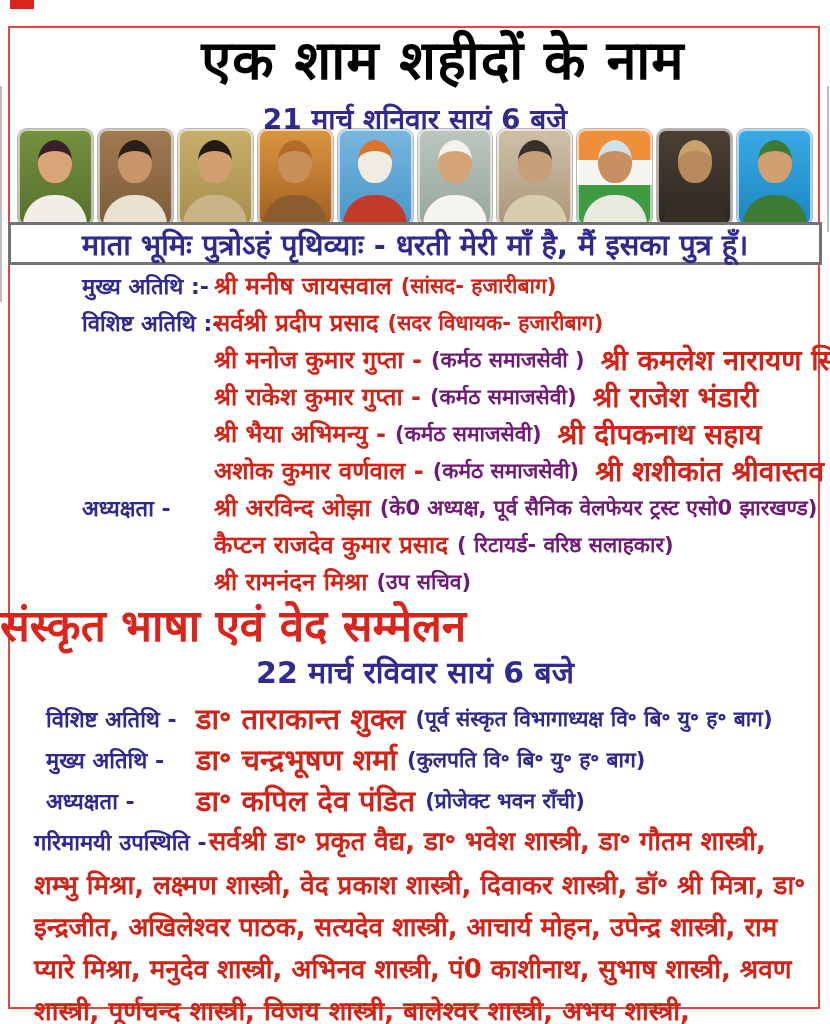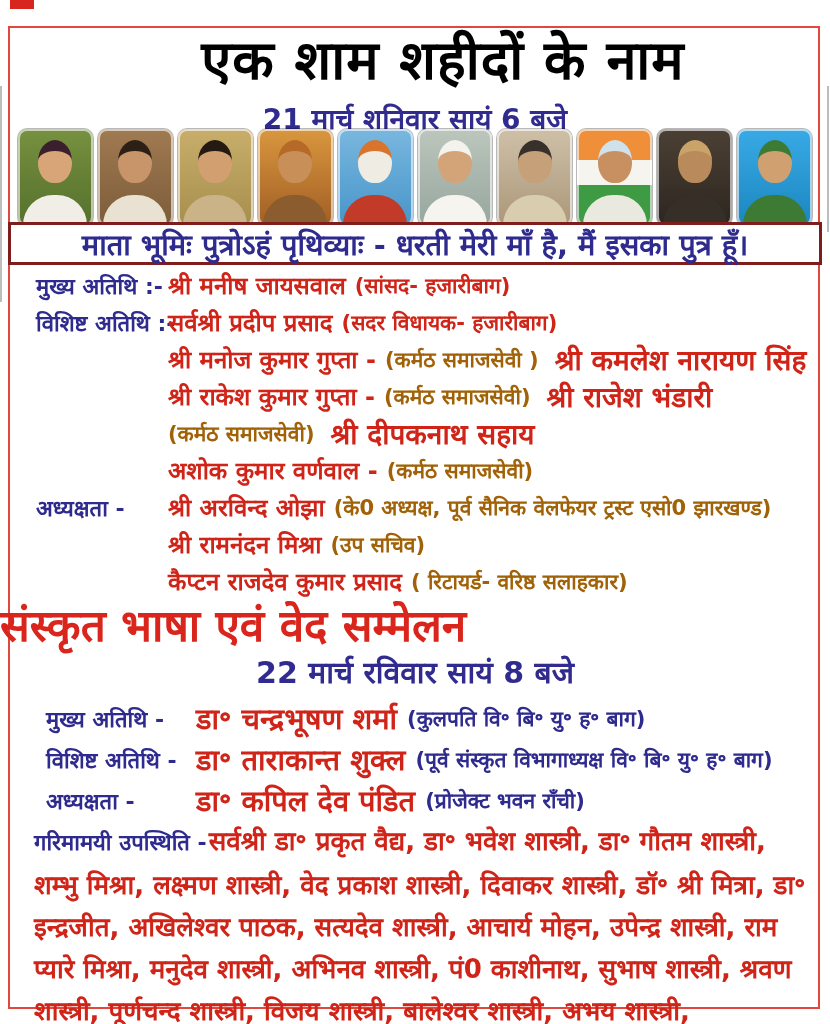--- a/index.html
+++ b/index.html
@@ -51,33 +51,33 @@
   .portrait:nth-child(6){ --bg1:#bcc6bc; --bg2:#96a69e; --skin:#d2a478; --hat:#f4f2ec; --torso:#f6f4ee; }
   .portrait:nth-child(7){ --bg1:#cec0a8; --bg2:#ab9779; --skin:#c6a078; --hat:#38302a; --torso:#d9cdaf; }
   .portrait:nth-child(8){ --skin:#c89060; --hat:#cfe2ec; --torso:#e9e9df;
     background:linear-gradient(180deg,#ef8f3a 0%,#ef8f3a 32%,#f6f4ee 32%,#f6f4ee 58%,#3f9a44 58%,#3f9a44 100%); }
   .portrait:nth-child(9){ --bg1:#4c4034; --bg2:#2c2620; --skin:#b88a5c; --hat:#c9a368; --torso:#352f27; }
   .portrait:nth-child(10){ --bg1:#39aae6; --bg2:#1b86bf; --skin:#d0a070; --hat:#3d7a34; --torso:#3d7a34; }
 
   
   .quote-banner {
     position:absolute; left:8px; top:222px; width:814px; height:43px; box-sizing:border-box;
-    border:3px solid #7f1d1d; background:#fff; display:flex; align-items:center; justify-content:center;
+    border:3px solid #737373; background:#fff; display:flex; align-items:center; justify-content:center;
     font-size:29px; color:#2e2a8e; white-space:nowrap;
   }
 
   
   .section1 { position:absolute; left:36px; top:266px; width:780px; }
-  .grow { height:37px; display:flex; align-items:center; white-space:nowrap; }
+  .grow { height:37px; display:flex; align-items:center; white-space:nowrap;margin-left:46px; }
   .grow .lbl  { font-size:22px; color:#2e2a8e; width:132px; flex:none; }
   .grow.indent { padding-left:132px; }
   .grow .name { font-size:24px; color:#d02418; margin-right:9px; }
   .grow .note { font-size:21px; }
   .note.red  { color:#d02418; }
-  .note.blue { color:#a16207; }
+  .note.blue { color:#701a75; }
   .grow .name2 { font-size:28px; color:#d02418; margin-left:16px; }
 
   
   .title2 { position:absolute; top:594px; left:0; width:100%; font-size:44px; color:#da251c; }
   .sub2   { position:absolute; top:651px; left:0; width:100%; text-align:center; font-size:30px; color:#312b90; }
 
   
   .section2 { position:absolute; left:46px; top:697px; width:764px; }
   .grow2 { height:41px; display:flex; align-items:center; white-space:nowrap; }
   .grow2 .lbl  { font-size:22px; color:#2e2a8e; width:150px; flex:none; }
@@ -163,57 +163,59 @@
       <span class="name">श्री मनोज कुमार गुप्ता -</span>
       <span class="note blue">(कर्मठ समाजसेवी )</span>
       <span class="name2">श्री कमलेश नारायण सिंह</span>
     </div>
     <div class="grow indent">
       <span class="name">श्री राकेश कुमार गुप्ता -</span>
       <span class="note blue">(कर्मठ समाजसेवी)</span>
       <span class="name2">श्री राजेश भंडारी</span>
     </div>
     <div class="grow indent">
+      <span class="name">श्री भैया अभिमन्यु -</span>
       <span class="note blue">(कर्मठ समाजसेवी)</span>
       <span class="name2">श्री दीपकनाथ सहाय</span>
     </div>
     <div class="grow indent">
       <span class="name">अशोक कुमार वर्णवाल -</span>
       <span class="note blue">(कर्मठ समाजसेवी)</span>
+      <span class="name2">श्री शशीकांत श्रीवास्तव</span>
     </div>
     <div class="grow">
       <span class="lbl">अध्यक्षता -</span>
       <span class="name">श्री अरविन्द ओझा</span>
       <span class="note blue">(के0 अध्यक्ष, पूर्व सैनिक वेलफेयर ट्रस्ट एसो0 झारखण्ड)</span>
     </div>
     <div class="grow indent">
+      <span class="name">कैप्टन राजदेव कुमार प्रसाद</span>
+      <span class="note blue">( रिटायर्ड- वरिष्ठ सलाहकार)</span>
+    </div>
+    <div class="grow indent">
       <span class="name">श्री रामनंदन मिश्रा</span>
       <span class="note blue">(उप सचिव)</span>
     </div>
-    <div class="grow indent">
-      <span class="name">कैप्टन राजदेव कुमार प्रसाद</span>
-      <span class="note blue">( रिटायर्ड- वरिष्ठ सलाहकार)</span>
-    </div>
   </div>
 
   <div class="title2">संस्कृत भाषा एवं वेद सम्मेलन</div>
-  <div class="sub2">22 मार्च रविवार सायं 8 बजे</div>
+  <div class="sub2">22 मार्च रविवार सायं 6 बजे</div>
 
   <div class="section2">
+    <div class="grow2">
+      <span class="lbl">विशिष्ट अतिथि -</span>
+      <span class="name">डा॰ ताराकान्त शुक्ल</span>
+      <span class="note">(पूर्व संस्कृत विभागाध्यक्ष वि॰ बि॰ यु॰ ह॰ बाग)</span>
+    </div>
     <div class="grow2">
       <span class="lbl">मुख्य अतिथि -</span>
       <span class="name">डा॰ चन्द्रभूषण शर्मा</span>
       <span class="note">(कुलपति वि॰ बि॰ यु॰ ह॰ बाग)</span>
     </div>
     <div class="grow2">
-      <span class="lbl">विशिष्ट अतिथि -</span>
-      <span class="name">डा॰ ताराकान्त शुक्ल</span>
-      <span class="note">(पूर्व संस्कृत विभागाध्यक्ष वि॰ बि॰ यु॰ ह॰ बाग)</span>
-    </div>
-    <div class="grow2">
       <span class="lbl">अध्यक्षता -</span>
       <span class="name">डा॰ कपिल देव पंडित</span>
       <span class="note">(प्रोजेक्ट भवन राँची)</span>
     </div>
   </div>
 
   <div class="attendees">
     <span class="albl">गरिमामयी उपस्थिति -</span><span>सर्वश्री डा॰ प्रकृत वैद्य, डा॰ भवेश शास्त्री, डा॰ गौतम शास्त्री, शम्भु मिश्रा, लक्ष्मण शास्त्री, वेद प्रकाश शास्त्री, दिवाकर शास्त्री, डॉ॰ श्री मित्रा, डा॰ इन्द्रजीत, अखिलेश्वर पाठक, सत्यदेव शास्त्री, आचार्य मोहन, उपेन्द्र शास्त्री, राम प्यारे मिश्रा, मनुदेव शास्त्री, अभिनव शास्त्री, पं0 काशीनाथ, सुभाष शास्त्री, श्रवण शास्त्री, पूर्णचन्द शास्त्री, विजय शास्त्री, बालेश्वर शास्त्री, अभय शास्त्री,</span>
   </div>
 

